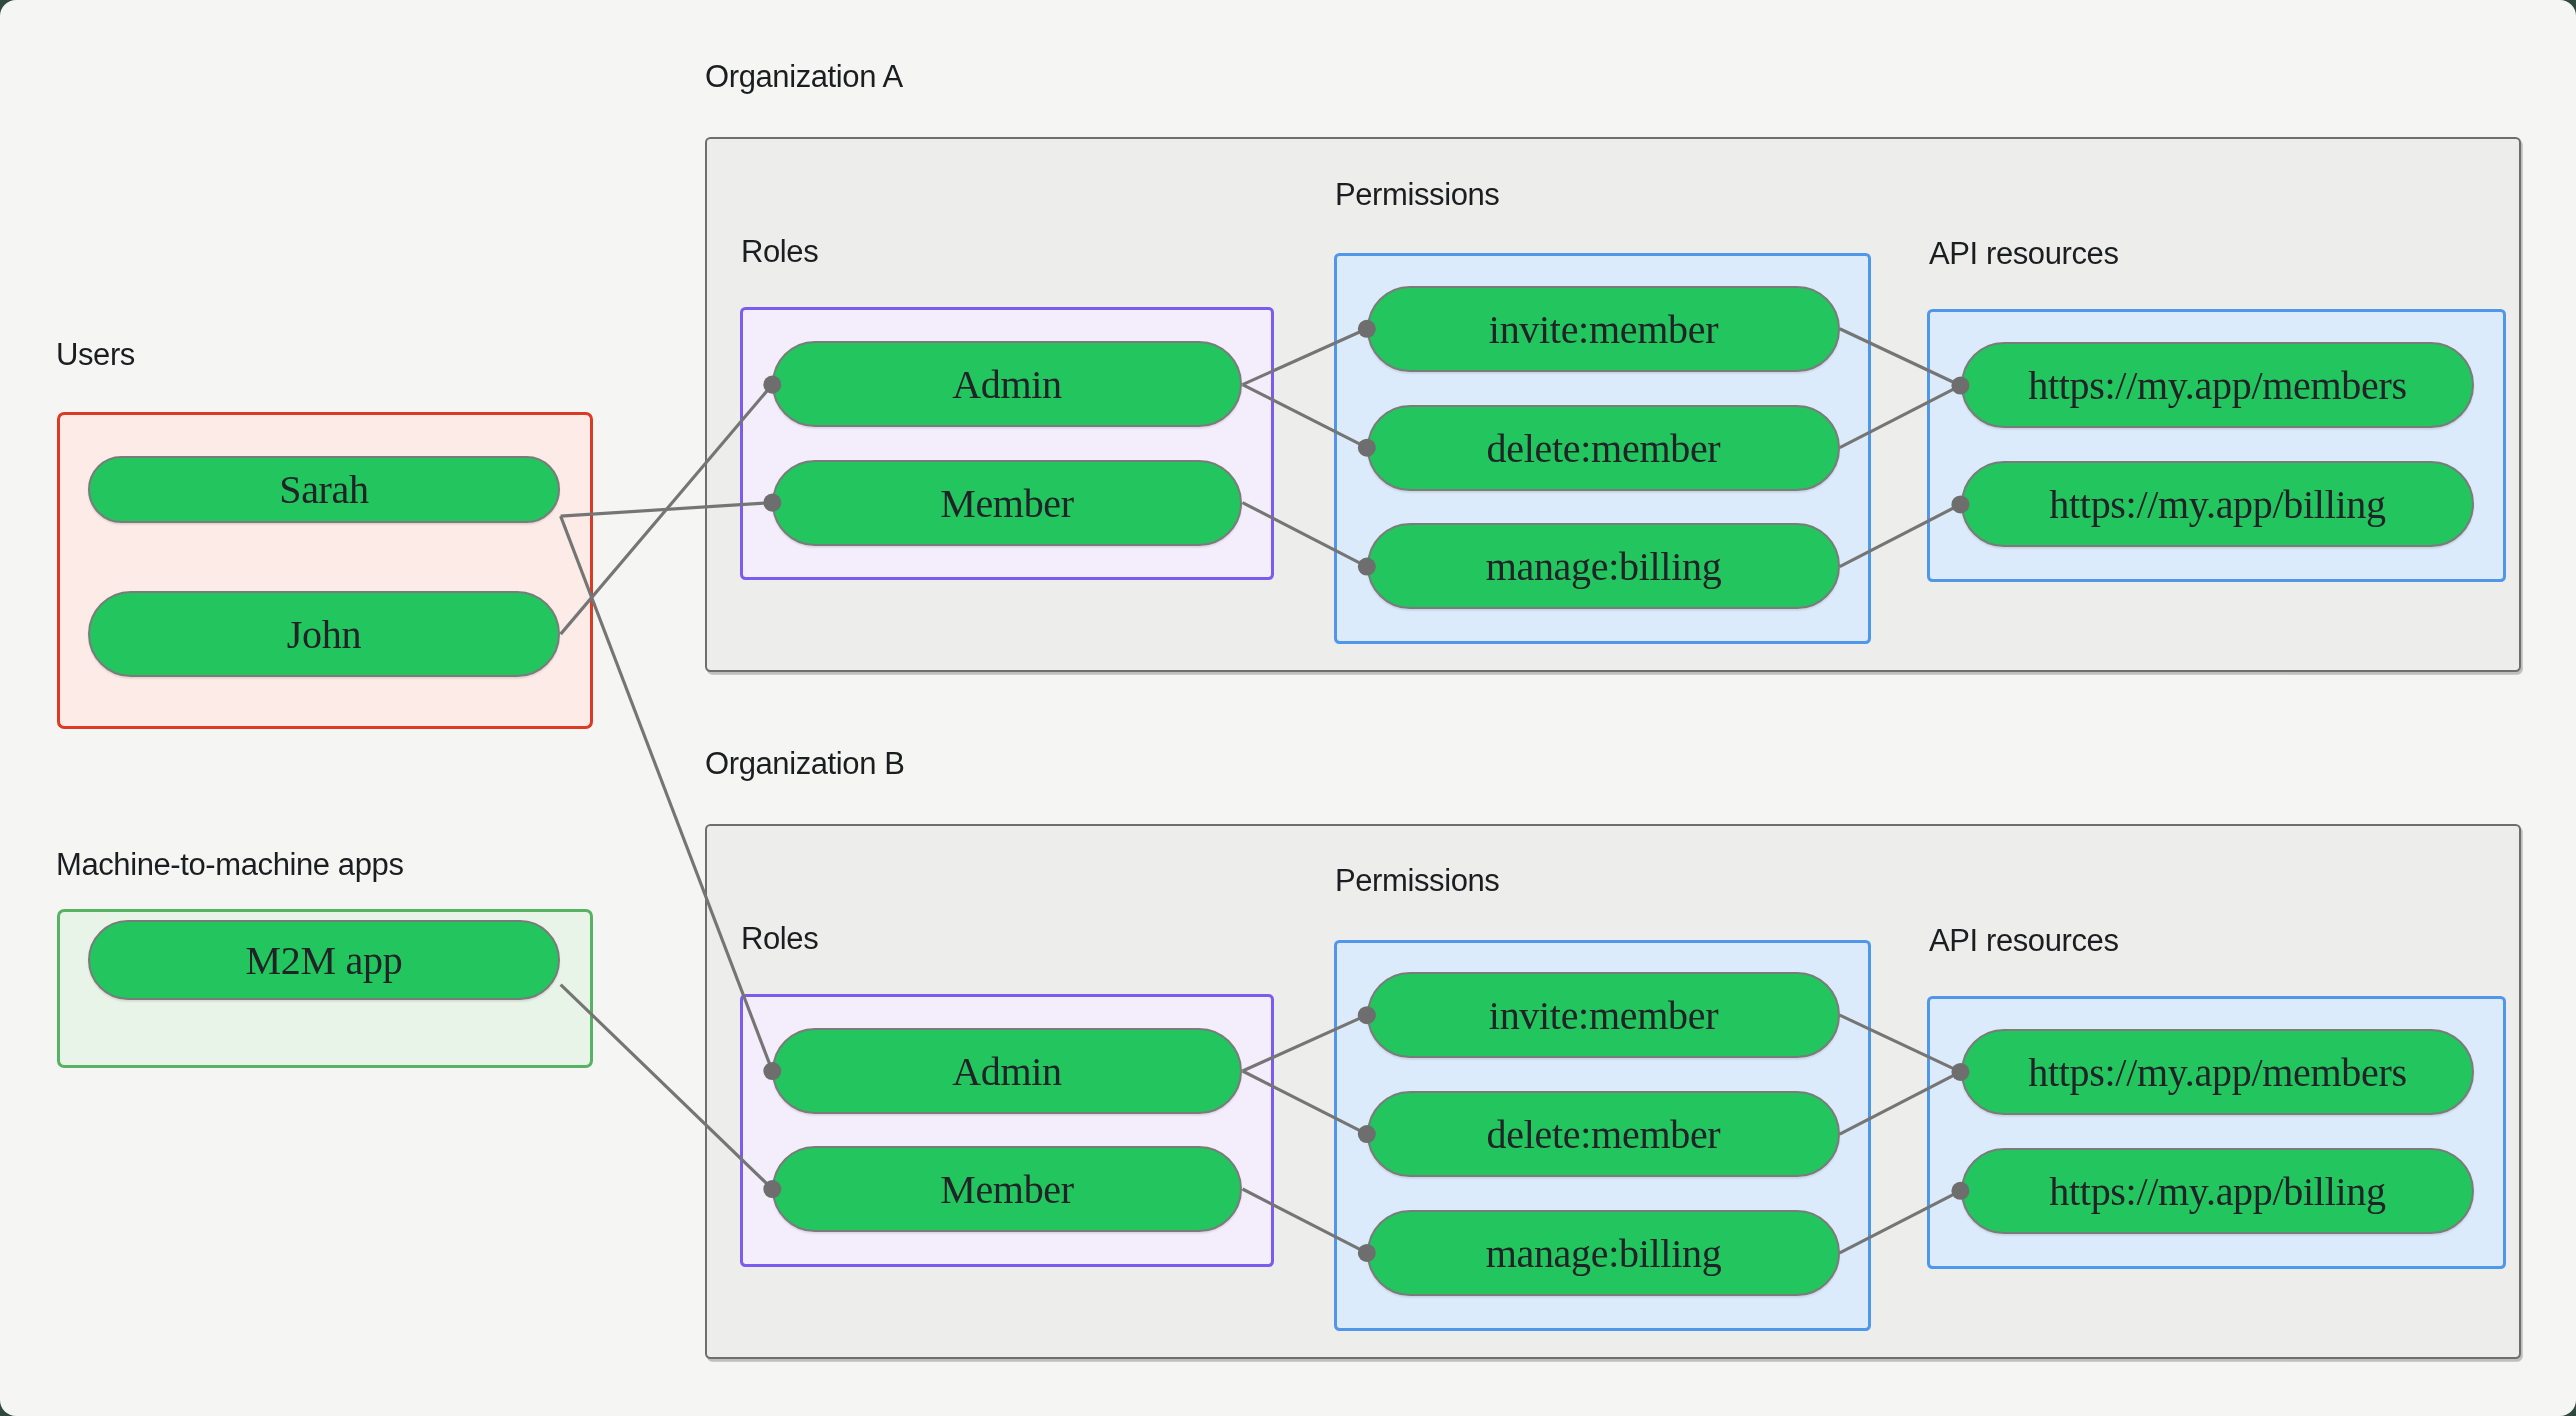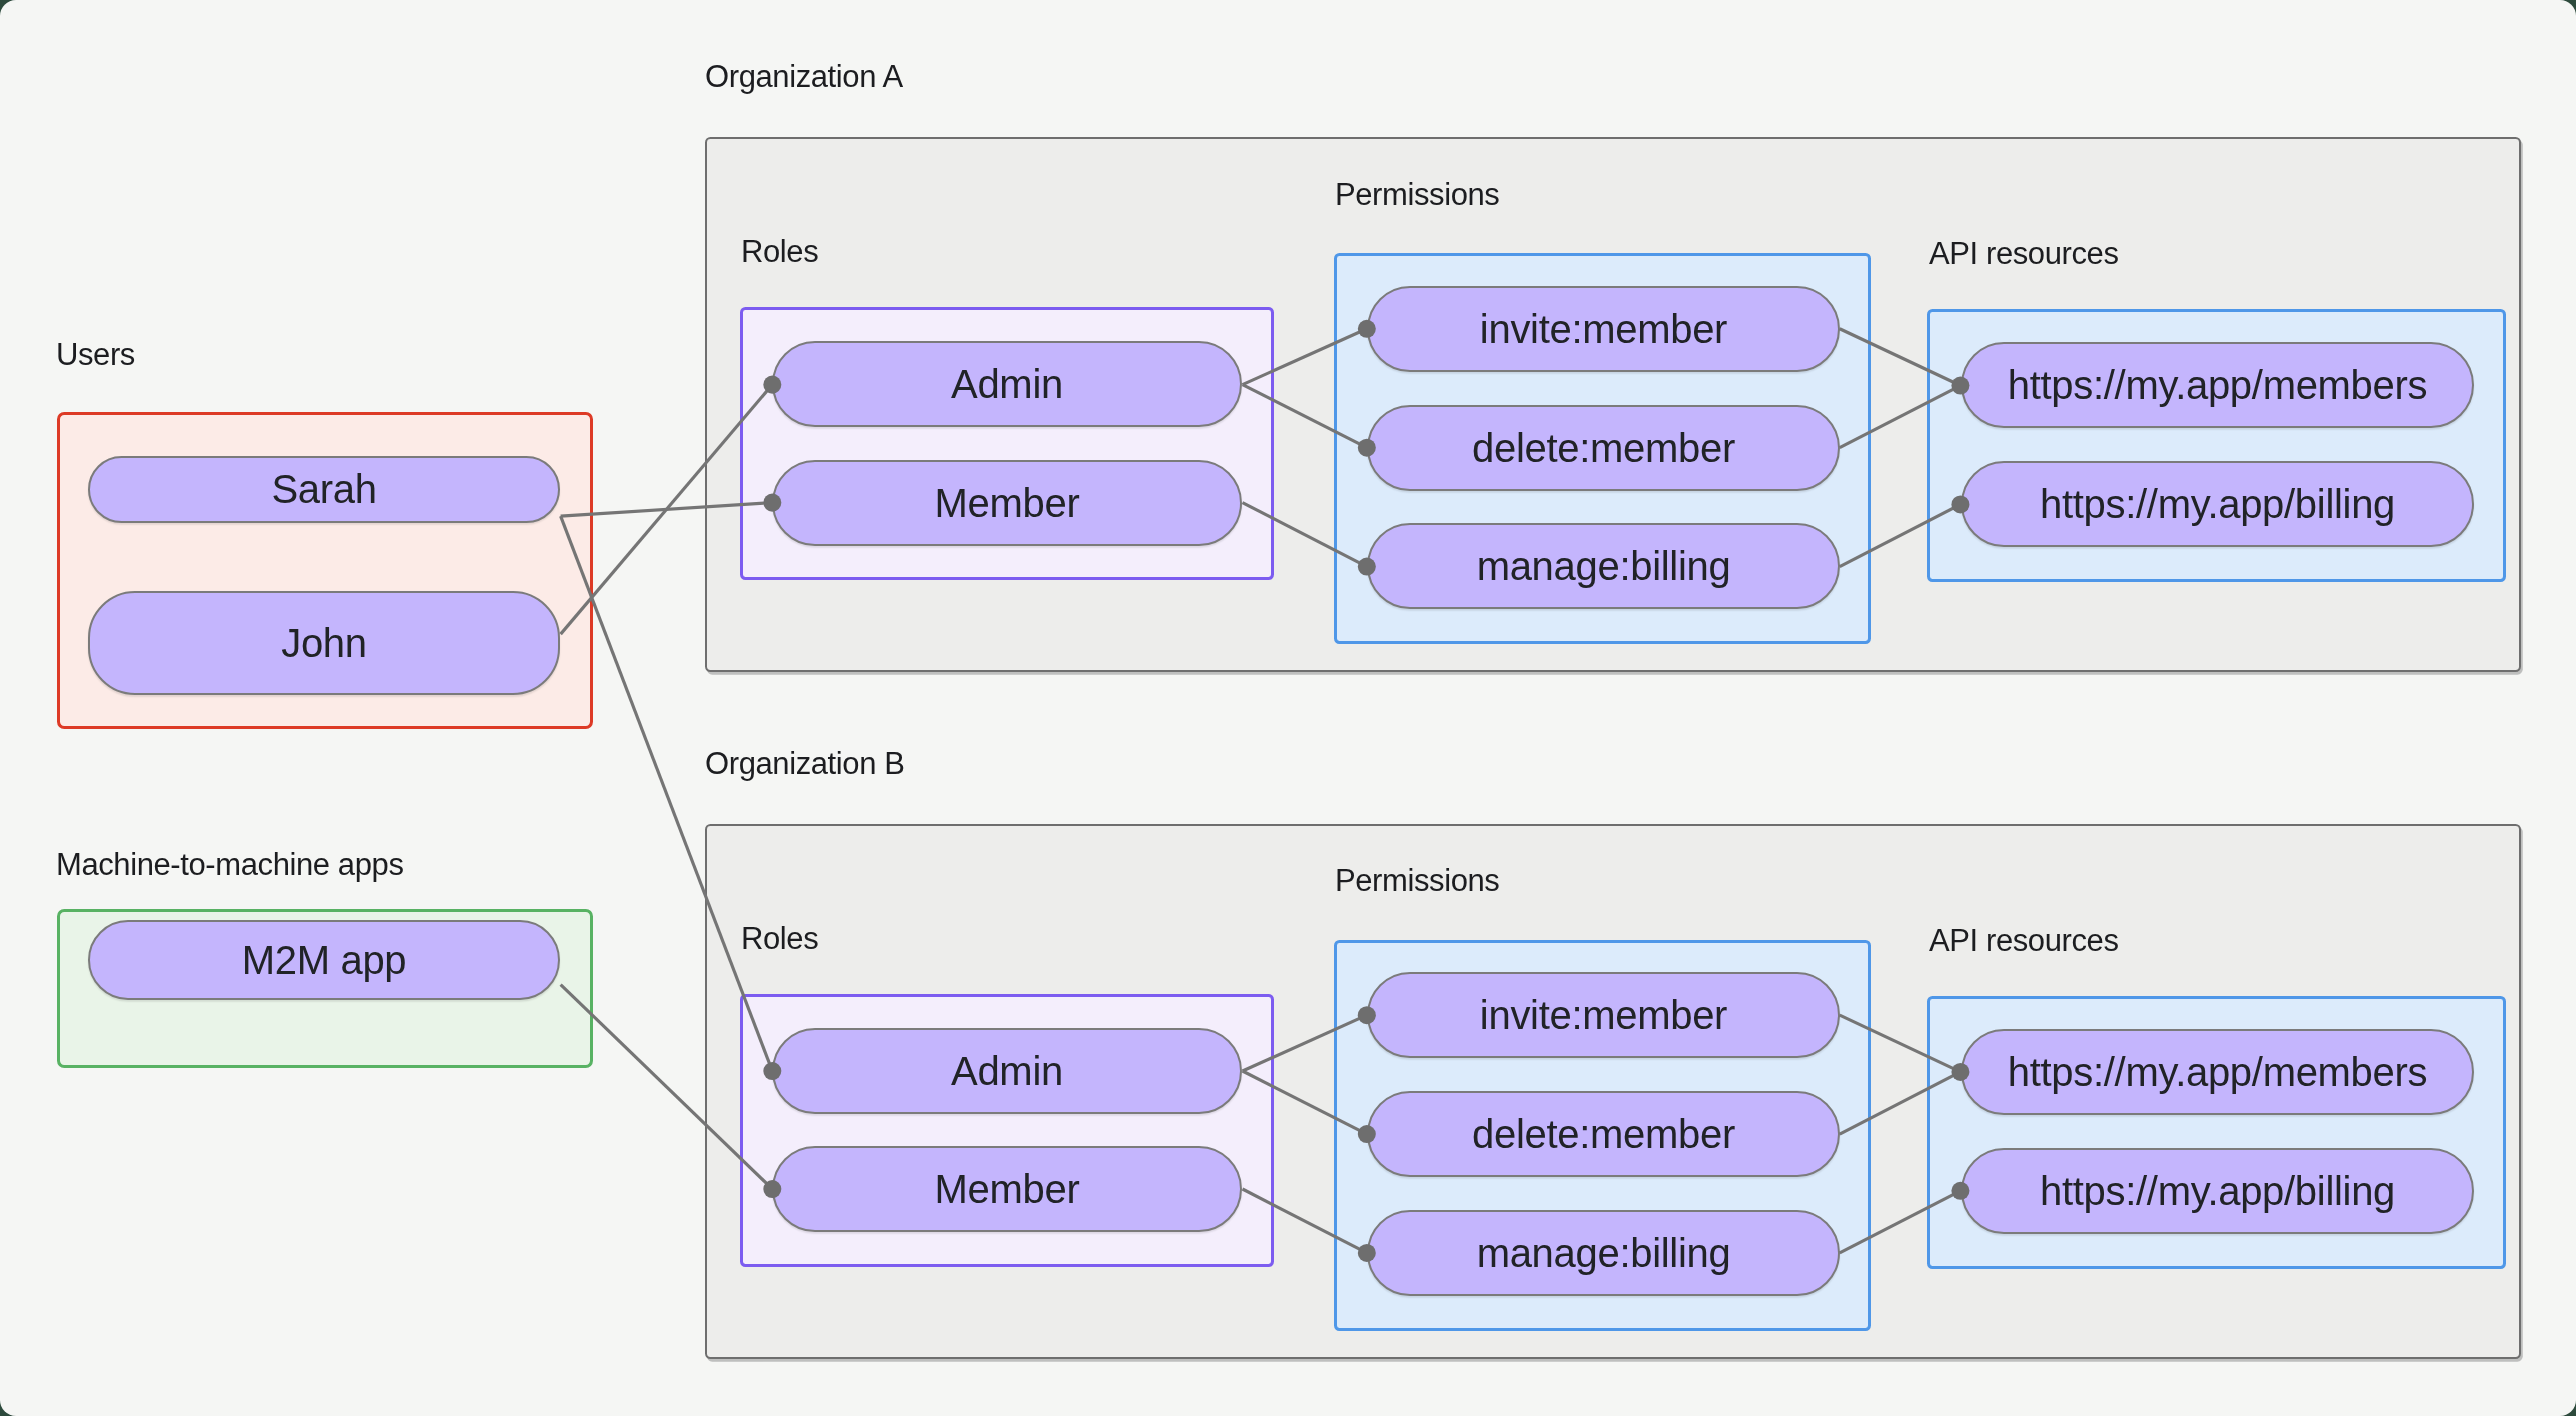--- a/index.html
+++ b/index.html
@@ -25,37 +25,37 @@
   .orgbox {
     background: #ededeb; border: 2.7px solid #6e6e6e; border-radius: 5.4px;
     box-shadow: 1.8px 2.7px 0 rgba(90,90,90,0.35);
   }
   .usersbox  { background: #fcebe7; border: 3.6px solid #dd3a26; }
   .m2mbox    { background: #e9f4e8; border: 3.6px solid #58b263; }
   .rolesbox  { background: #f4eefc; border: 3.6px solid #7c5cf0; border-radius: 5.4px; }
   .bluebox   { background: #dcebfb; border: 3.6px solid #4f97e8; border-radius: 5.4px; }
   .pill {
     position: absolute; z-index: 20;
-    background: #c4b5fd; border: 2.7px solid #7b7b7b; border-radius: 47px;
+    background: #22c55e; border: 2.7px solid #7b7b7b; border-radius: 47px;
     display: flex; align-items: center; justify-content: center;
     font-size: 40px; letter-spacing: -0.3px; color: #212327;
-    white-space: nowrap; box-shadow: 0 1.8px 1.8px rgba(0,0,0,0.10);
+    white-space: nowrap; box-shadow: 0 1.8px 1.8px rgba(0,0,0,0.10); font-family: Liberation Serif, serif;
   }
 </style>
 </head>
 <body>
 
 <div class="canvas">
 
   <div class="grouplabel" style="left:56px; top:337px;">Users</div>
   <div class="groupbox usersbox" style="left:57px; top:412px; width:536px; height:317px;"></div>
   <div class="pill" style="left:88px; top:456px; width:472px; height:67px;">
     <span>Sarah</span>
   </div>
-  <div class="pill" style="left:88px; top:591px; width:472px; height:104px;">
+  <div class="pill" style="left:88px; top:591px; width:472px; height:86px;">
     <span>John</span>
   </div>
 
   <div class="grouplabel" style="left:56px; top:831px;margin-top:16px;">Machine-to-machine apps</div>
   <div class="groupbox m2mbox" style="left:57px; top:909px; width:536px; height:159px;"></div>
   <div class="pill" style="left:88px; top:920px; width:472px; height:80px;">
     <span>M2M app</span>
   </div>
 
   <div class="grouplabel" style="left:705px; top:59px;">Organization A</div>

